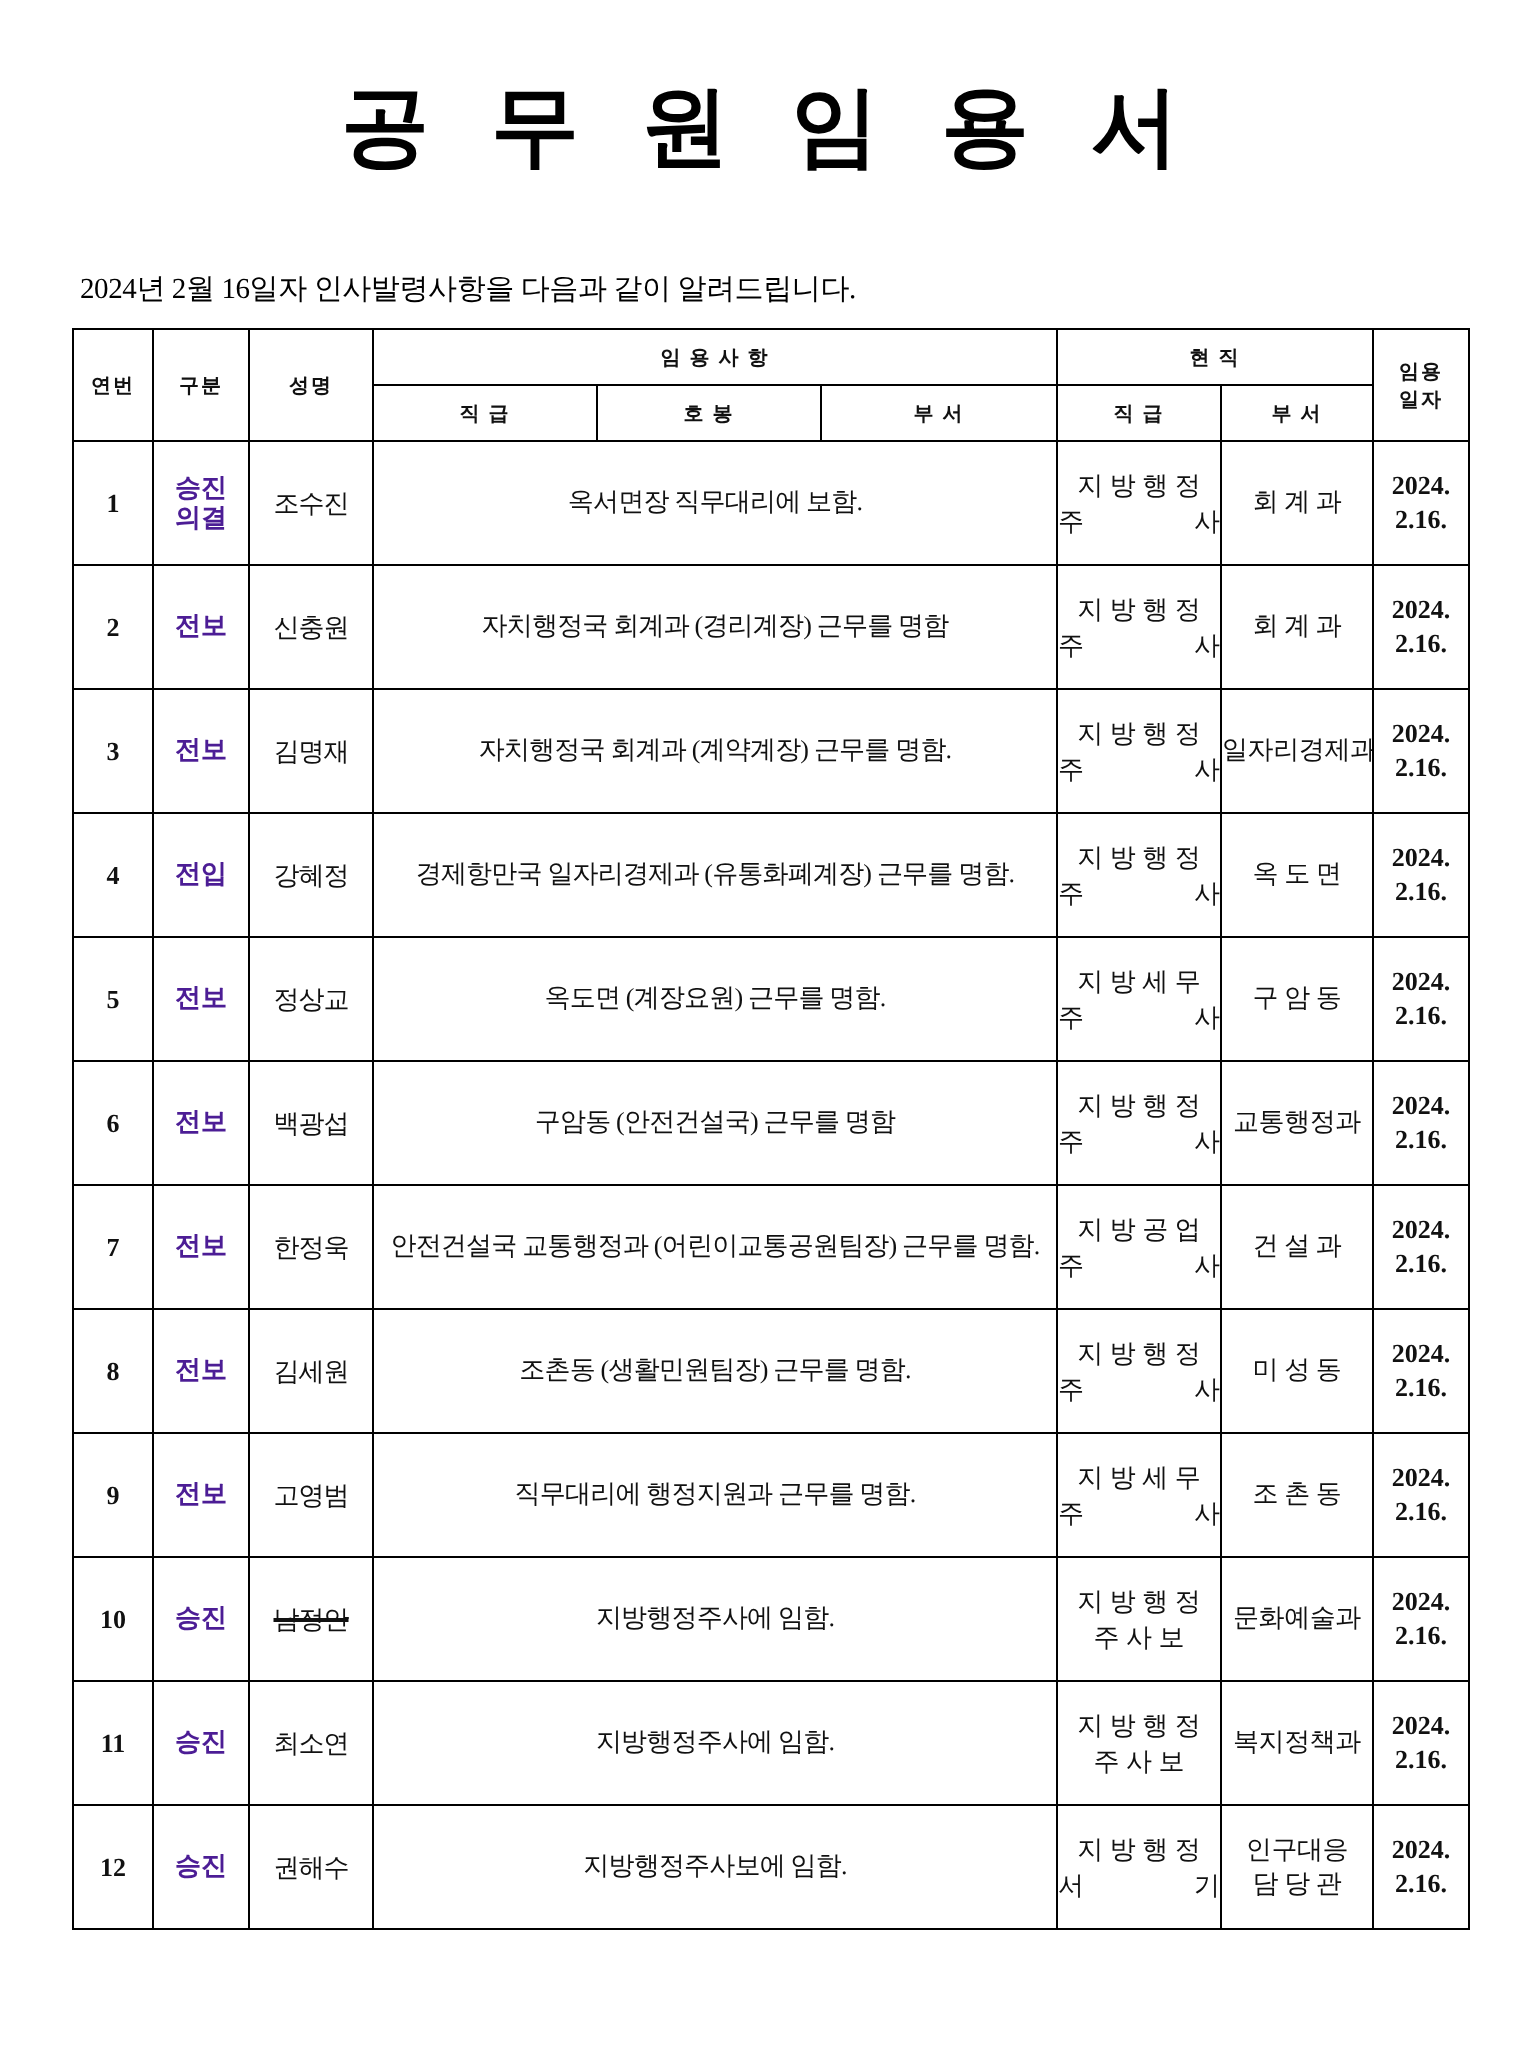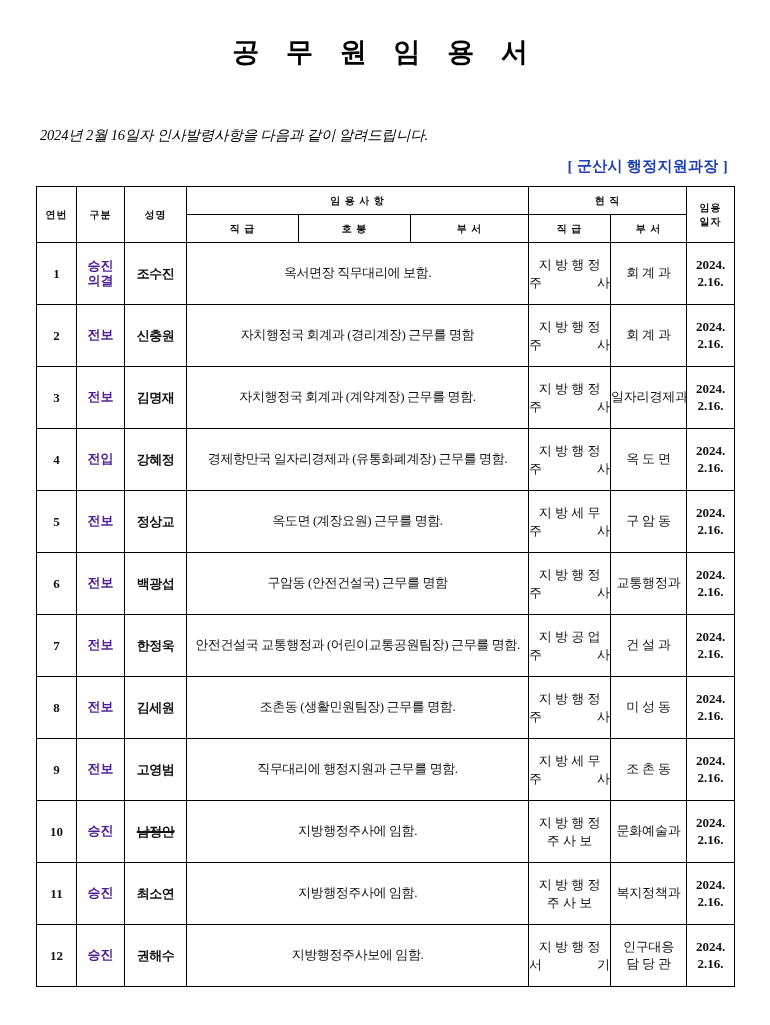--- a/index.html
+++ b/index.html
@@ -16,35 +16,34 @@
   }
   .page {
     position: relative;
     width: 770px;
     height: 1025px;
     box-sizing: border-box;
     padding: 0 36px;
   }
   .doc-title {
     text-align: center;
-    font-size: 27px;
+    font-size: 44px;
     font-weight: bold;
     letter-spacing: 10px;
     margin-top: 34px;
     margin-bottom: 0;
     color: #000;
     font-family: "Liberation Serif", "DejaVu Serif", serif;
   }
   .intro-line {
-    margin-top: 56px;
+    margin-top: 42px;
     font-size: 14.5px;
     letter-spacing: -0.2px;
     padding-left: 4px;
     color: #000;
-    font-style: italic;
   }
   .issuer-line {
     margin-top: 12px;
     text-align: right;
     font-size: 15px;
     font-weight: bold;
     color: #1d3fb5;
     padding-right: 6px;
     letter-spacing: 0.3px;
   }
@@ -89,21 +88,21 @@
     font-size: 15px;
     font-weight: bold;
   }
   td.gubun-cell {
     color: #4c1d95;
     font-weight: bold;
     font-size: 13.5px;
     line-height: 1.15;
   }
   td.name-cell {
-    font-weight: bold;
+    font-weight: normal;
     font-size: 15px;
     letter-spacing: -0.5px;
     margin-left: 32px;
   }
   td.detail-cell {
     text-align: left;
     padding-left: 6px;
     font-size: 12.7px;
     letter-spacing: -0.4px;
     line-height: 1.3;
@@ -140,21 +139,20 @@
 </style>
 </head>
 <body>
 
 <div class="page">
 
   <div class="doc-title">공 무 원 임 용 서</div>
 
   <div class="intro-line">2024년 2월 16일자 인사발령사항을 다음과 같이 알려드립니다.</div>
 
-  <div class="issuer-line">[ 군산시  행정지원과장 ]</div>
 
   <table class="appt">
     <colgroup>
       <col class="col-no">
         <col class="col-gubun">
         <col class="col-name">
       <col class="col-jikgeup">
         <col class="col-hobong">
         <col class="col-buseo">
       <col class="col-cur-jik">

